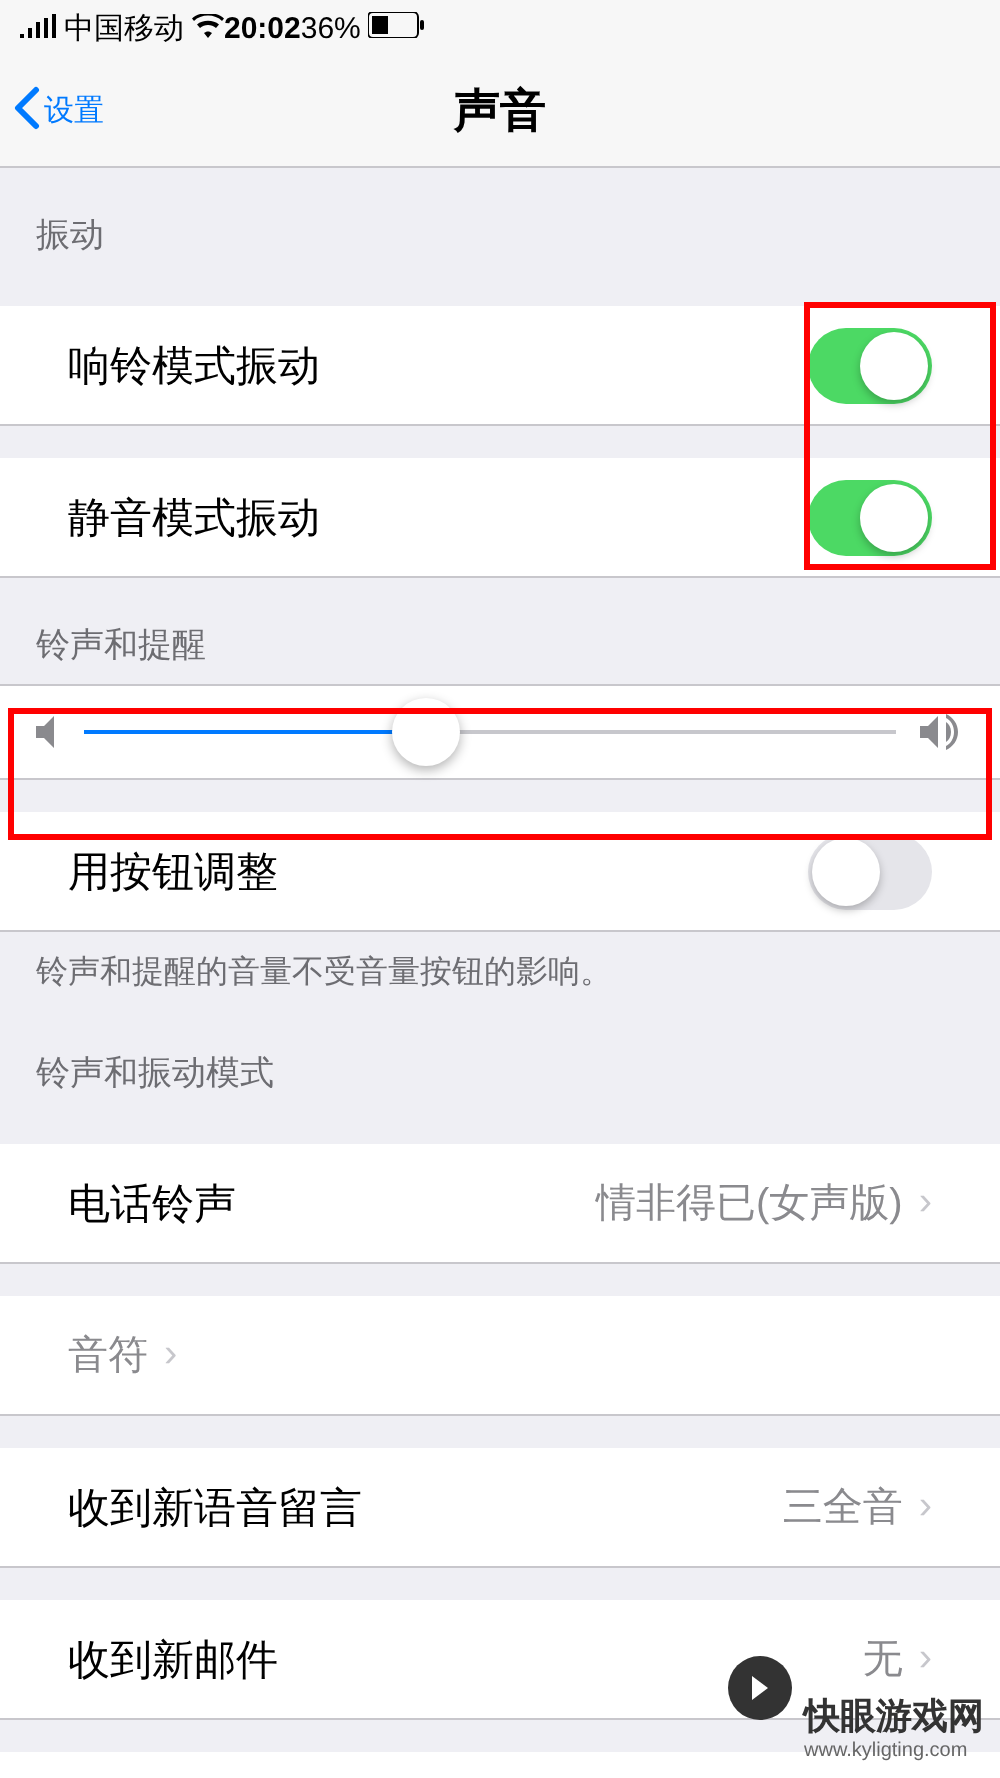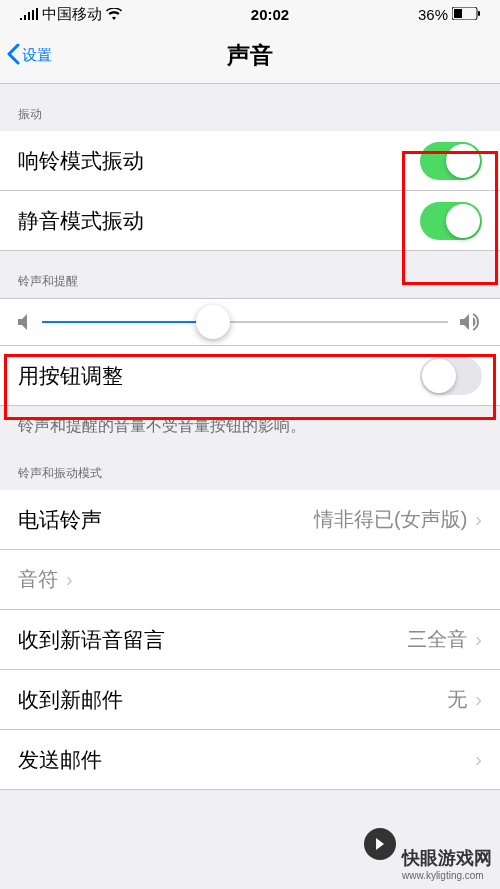--- a/index.html
+++ b/index.html
@@ -8,22 +8,21 @@
       height: 889px;
       background: #efeff4;
       font-family: -apple-system, "PingFang SC", "Helvetica Neue", sans-serif;
       overflow: hidden;
       position: relative;
     }
     .status-bar {
       height: 28px;
       display: flex;
       align-items: center;
-      justify-content: space-between;
-      padding: 0 20px;
+      padding: 0 10px;
       background: #f7f7f7;
       font-size: 15px;
       font-weight: 500;
     }
     .status-left, .status-right { display: flex; align-items: center; gap: 4px; }
     .status-center { font-weight: 600; }
     .nav-bar {
       height: 56px;
       background: #f7f7f7;
       border-bottom: 1px solid #c8c7cc;
@@ -42,40 +41,41 @@
     .nav-title {
       position: absolute;
       left: 0; right: 0;
       text-align: center;
       font-size: 23px;
       font-weight: 600;
       color: #000;
       pointer-events: none;
     }
     .section-header {
-      font-size: 12px;
+      font-size: 17px;
       color: #6d6d72;
       padding: 22px 18px 8px;
       font-family: Liberation Serif, serif;
     }
     .section-footer {
       font-size: 16px;
       color: #6d6d72;
       padding: 10px 18px 6px;
     }
     .cell {
       background: #fff;
       min-height: 60px;
-      padding: 0 18px;
+      padding: 0 34px;
       display: flex;
       align-items: center;
       justify-content: space-between;
       border-bottom: 1px solid #c8c7cc;
       font-size: 21px;
       color: #000;
+      margin-top: 16px;
     }
     .cell:first-of-type { border-top: 1px solid #c8c7cc; }
     .cell-right {
       display: flex;
       align-items: center;
       gap: 8px;
       color: #8a8a8e;
       font-size: 20px;
     }
     .chevron {

